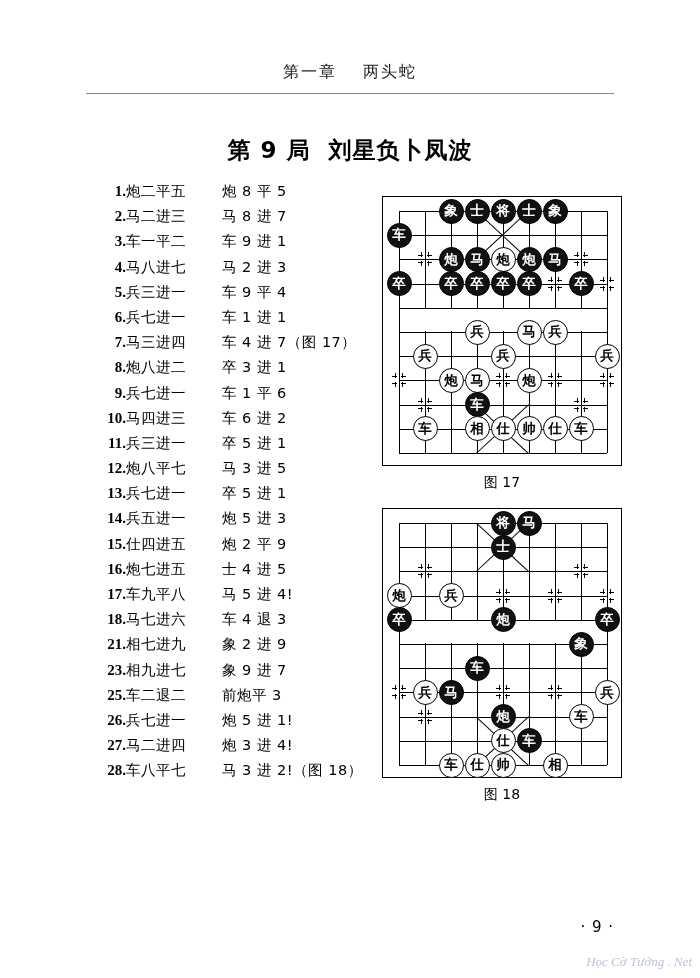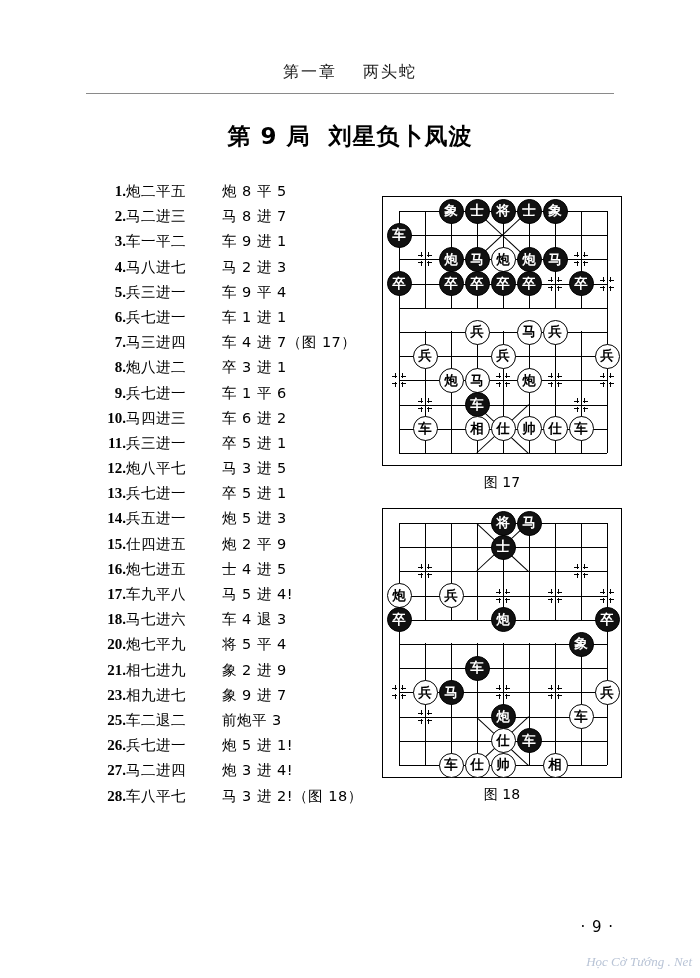--- a/index.html
+++ b/index.html
@@ -43,21 +43,21 @@
     top: 93px;
     left: 86px;
     width: 528px;
     height: 1px;
     background: #8a8a8a;
   }
 
   
   .game-title {
     position: absolute;
-    top: 121px;
+    top: 135px;
     left: 0;
     width: 700px;
     text-align: center;
     font-size: 23px;
     font-weight: bold;
     letter-spacing: 1px;
     font-family: "DejaVu Sans", sans-serif;
   }
   .game-title .t-gap {
     display: inline-block;
@@ -295,25 +295,20 @@
       </div>
       <div class="move-row">
         <span class="move-num">17.</span>
         <span class="move-red">车九平八</span>
         <span class="move-black">马 5 进 4!</span>
       </div>
       <div class="move-row">
         <span class="move-num">18.</span>
         <span class="move-red">马七进六</span>
         <span class="move-black">车 4 退 3</span>
-      </div>
-      <div class="move-row">
-        <span class="move-num">20.</span>
-        <span class="move-red">炮七平九</span>
-        <span class="move-black">将 5 平 4</span>
       </div>
       <div class="move-row">
         <span class="move-num">21.</span>
         <span class="move-red">相七进九</span>
         <span class="move-black">象 2 进 9</span>
       </div>
       <div class="move-row">
         <span class="move-num">23.</span>
         <span class="move-red">相九进七</span>
         <span class="move-black">象 9 进 7</span>

